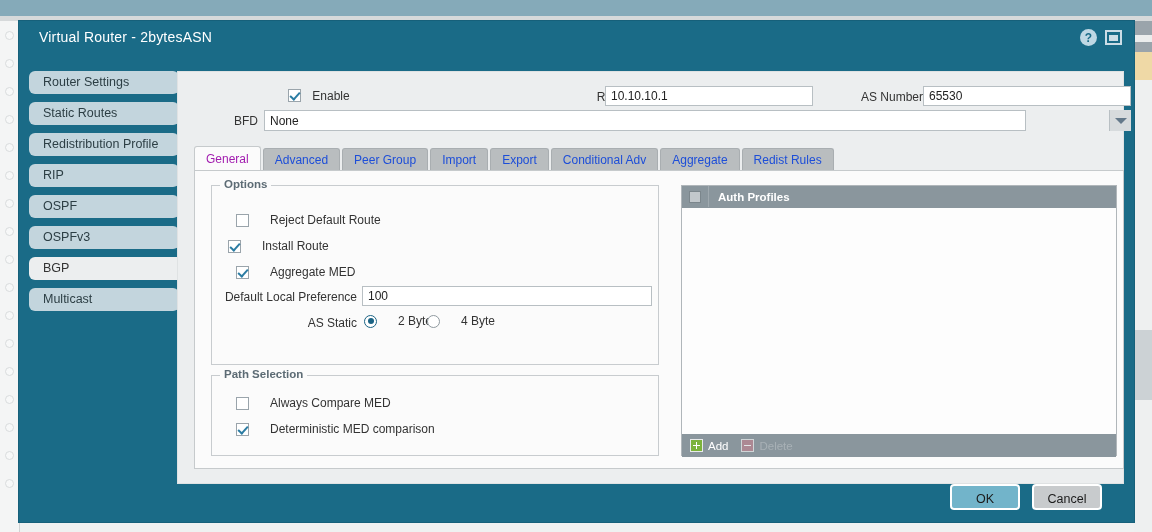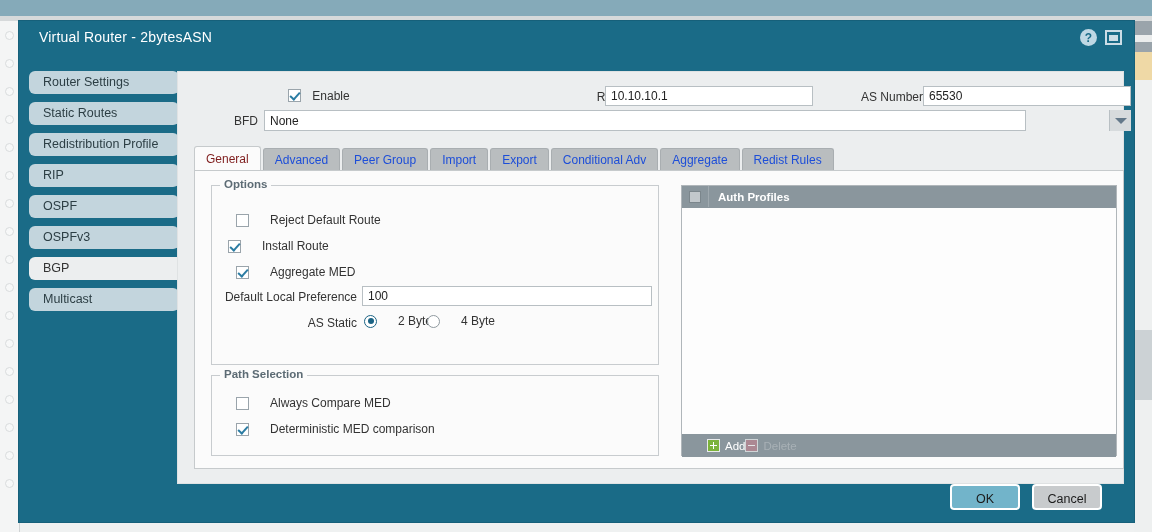--- a/index.html
+++ b/index.html
@@ -94,21 +94,21 @@
     border-top:6px solid #64798a;
   }
 
   
   #tabs{position:absolute;left:16px;top:74px;height:25px;display:flex;align-items:flex-end;}
   .tab{
     height:23px;line-height:23px;padding:0 11px;font-size:12px;color:#1d4ed8;
     background:#b9bdbf;border:1px solid #a9aeb1;border-bottom:none;
     border-radius:3px 3px 0 0;margin-right:2px;box-sizing:border-box;
   }
-  .tab.active{background:#fbfbfb;color:#7f1d1d;height:25px;line-height:25px;border-color:#c6cacc;}
+  .tab.active{background:#fbfbfb;color:#a21caf;height:25px;line-height:25px;border-color:#c6cacc;}
   #tabpanel{
     position:absolute;left:16px;top:98px;width:930px;height:299px;
     background:#fbfbfb;border:1px solid #c6cacc;box-sizing:border-box;
   }
 
   
   .fset{position:absolute;border:1px solid #c8cccf;box-sizing:border-box;background:#fbfbfb;}
   .fset-legend{
     position:absolute;top:-8px;left:8px;background:#fbfbfb;padding:0 4px;
     font-size:11.5px;font-weight:bold;color:#5c6b74;
@@ -132,21 +132,21 @@
     height:21px;background:#8a969d;display:flex;align-items:center;
     border-bottom:1px solid #8a969d;
   }
   .auth-head .hchk{
     width:12px;height:12px;background:#c2c8cc;border:1px solid #7b868c;margin-left:7px;box-sizing:border-box;
   }
   .auth-head .hsep{width:1px;height:21px;background:#9fa9af;margin-left:7px;}
   .auth-head .htitle{font-size:11.5px;font-weight:bold;color:#ffffff;margin-left:9px;}
   .auth-body{height:226px;background:#fdfdfd;}
   .auth-foot{
-    height:23px;background:#8a969d;display:flex;align-items:center;padding-left:25px;
+    height:23px;background:#8a969d;display:flex;align-items:center;gap:13px;padding-left:8px;
   }
   .actbtn{display:flex;align-items:center;gap:5px;}
   .actbtn .gl{
     width:13px;height:13px;border:1px solid #e8eaeb;box-sizing:border-box;
     display:flex;align-items:center;justify-content:center;position:relative;
   }
   .gl.plus{background:#7cb33b;}
   .gl.plus:before{content:"";position:absolute;left:5px;top:2px;width:1px;height:7px;background:#fff;}
   .gl.plus:after{content:"";position:absolute;left:2px;top:5px;width:7px;height:1px;background:#fff;}
   .gl.minus{background:#c8596b;}

